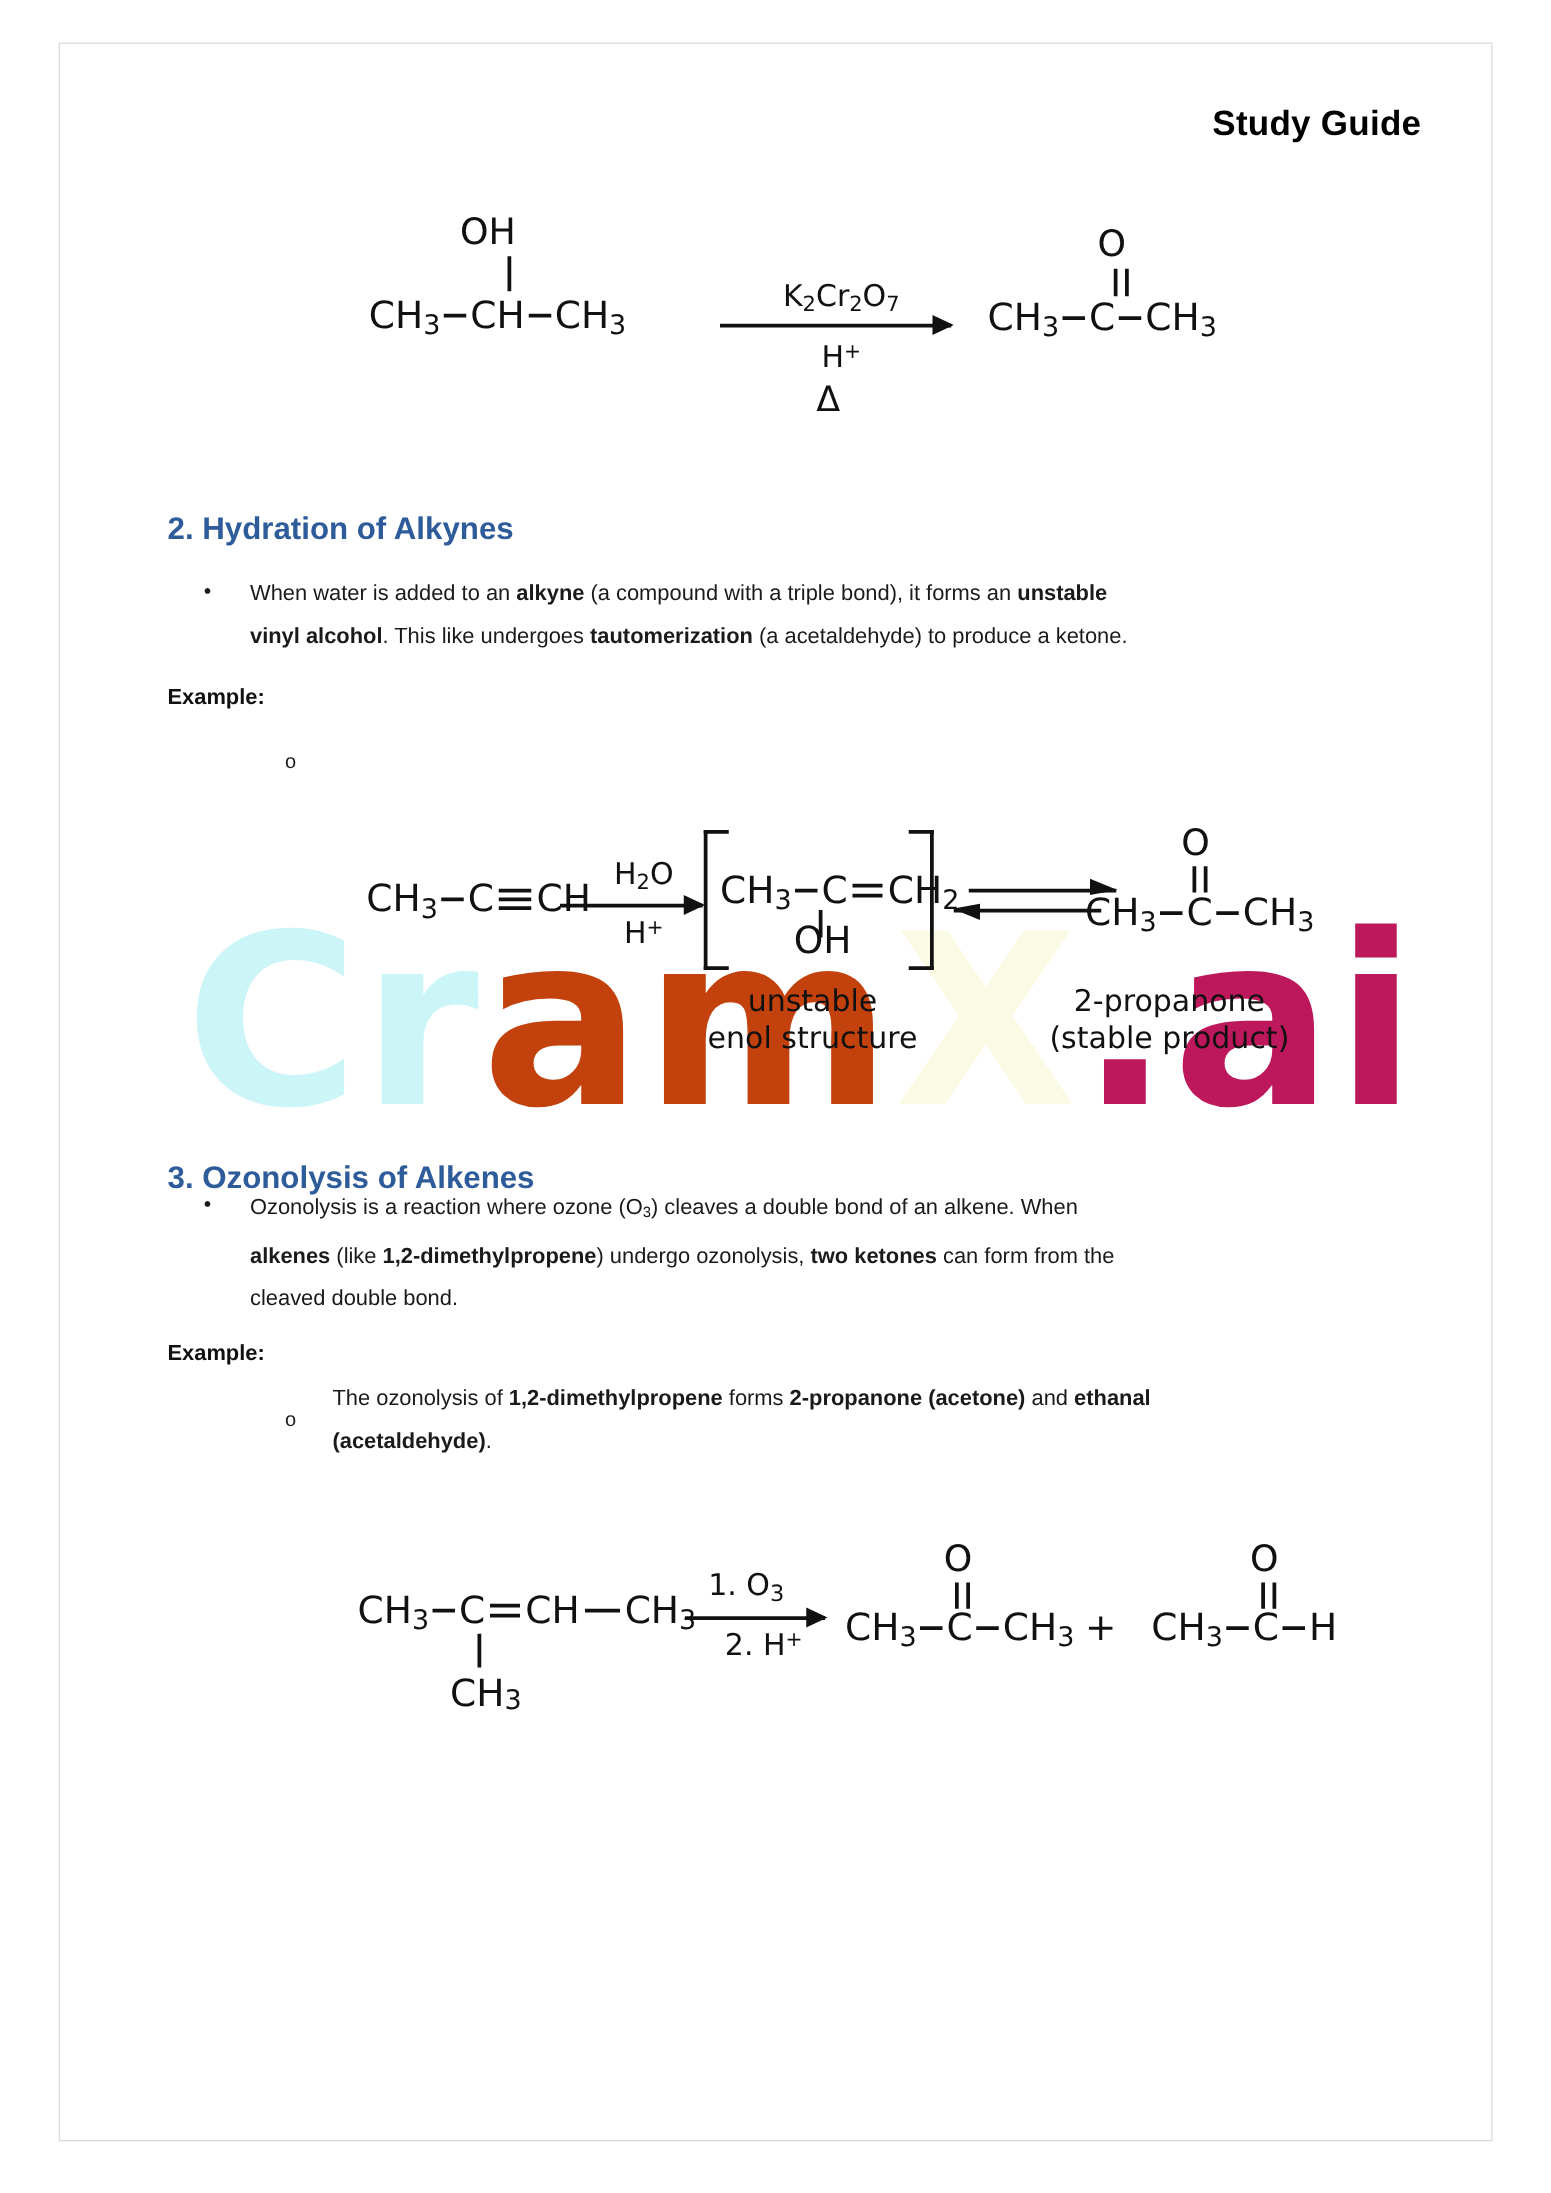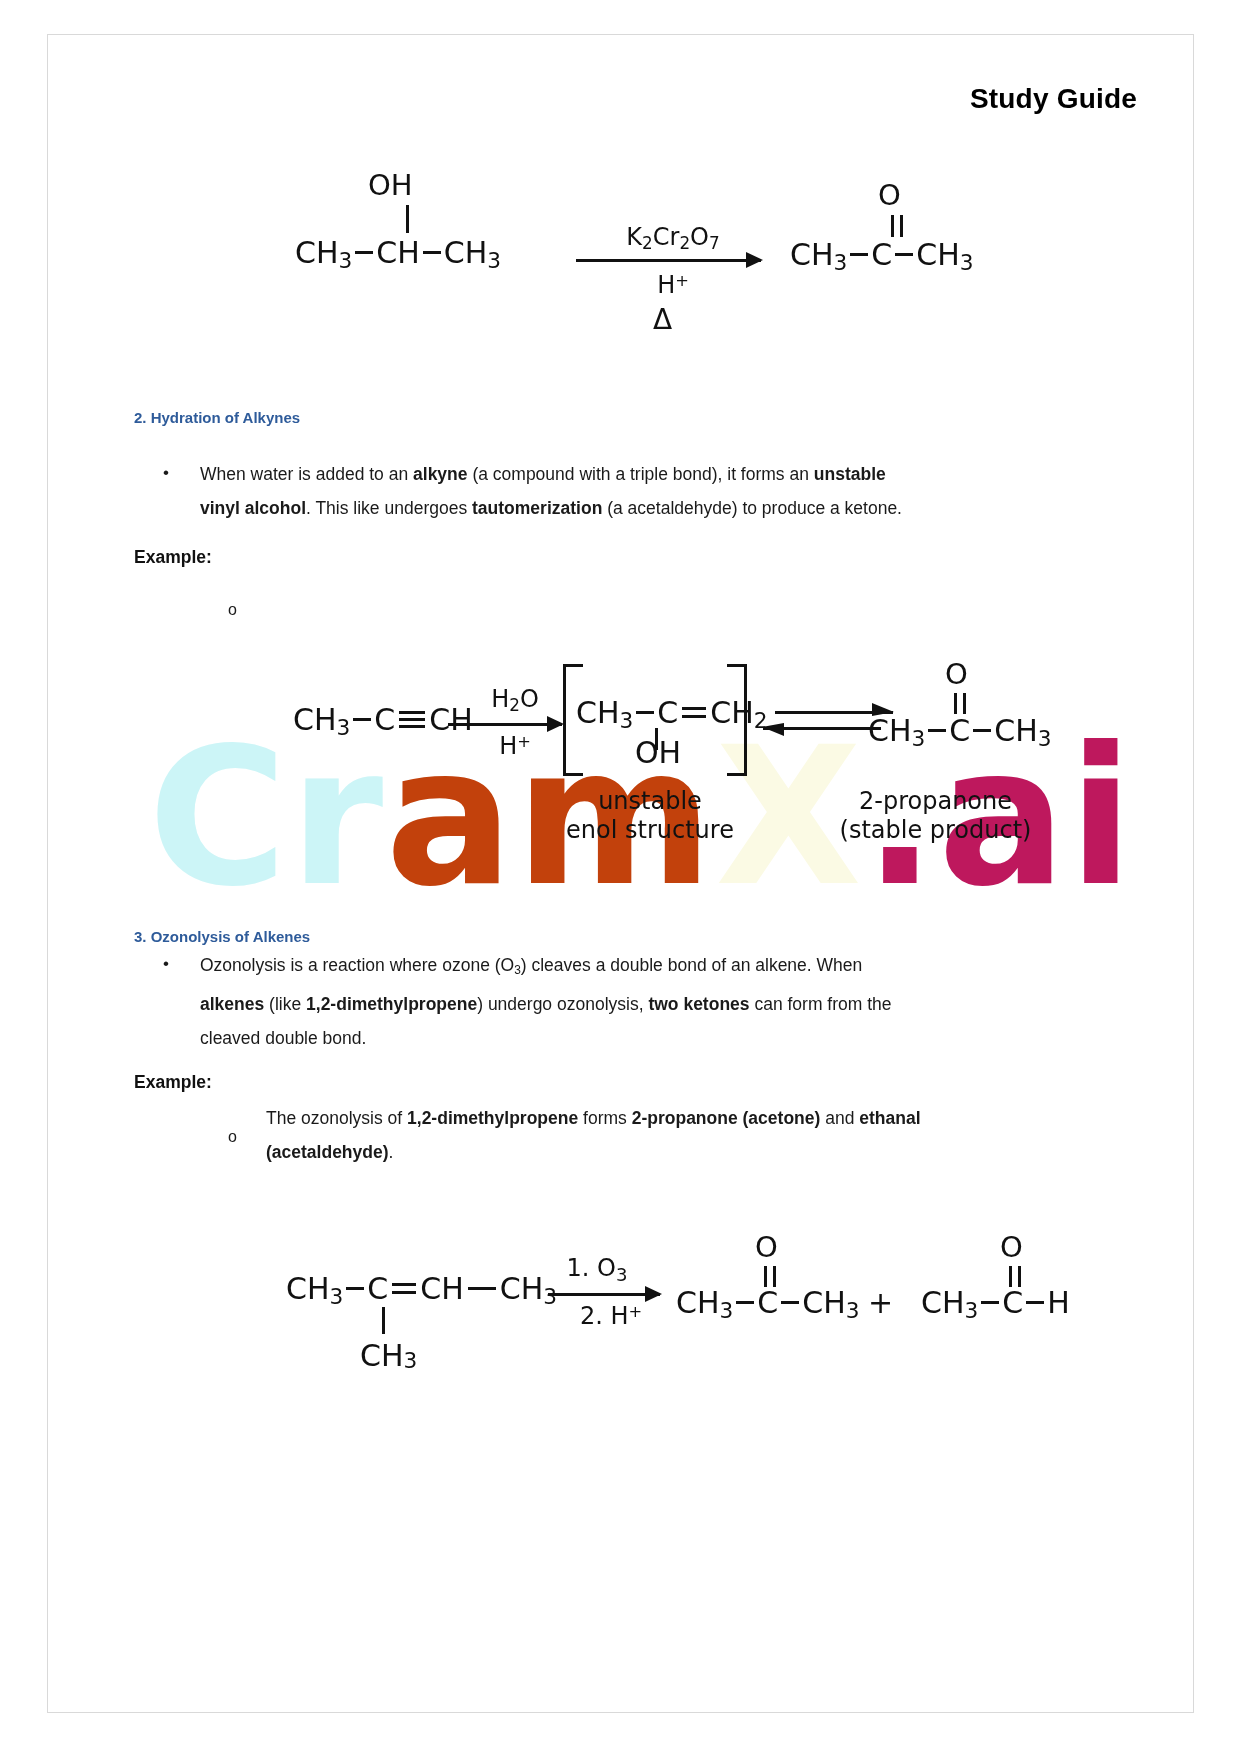--- a/index.html
+++ b/index.html
@@ -46,21 +46,21 @@
     font-family: "DejaVu Sans", sans-serif;
   }
   .wm-a { color: #ccf5f7; }
   .wm-b { color: #c2410c; text-align: right; }
   .wm-c { color: #fbfae4; }
   .wm-d { color: #be185d; }
 
   
   .sec-head {
     position: absolute;
-    font-size: 15px;
+    font-size: 25px;
     font-weight: bold;
     color: #2e5b9a;
     z-index: 3;
     font-family: "Liberation Sans", sans-serif;
   }
   .body-text {
     position: absolute;
     font-size: 17.5px;
     color: #1a1a1a;
     line-height: 34px;

